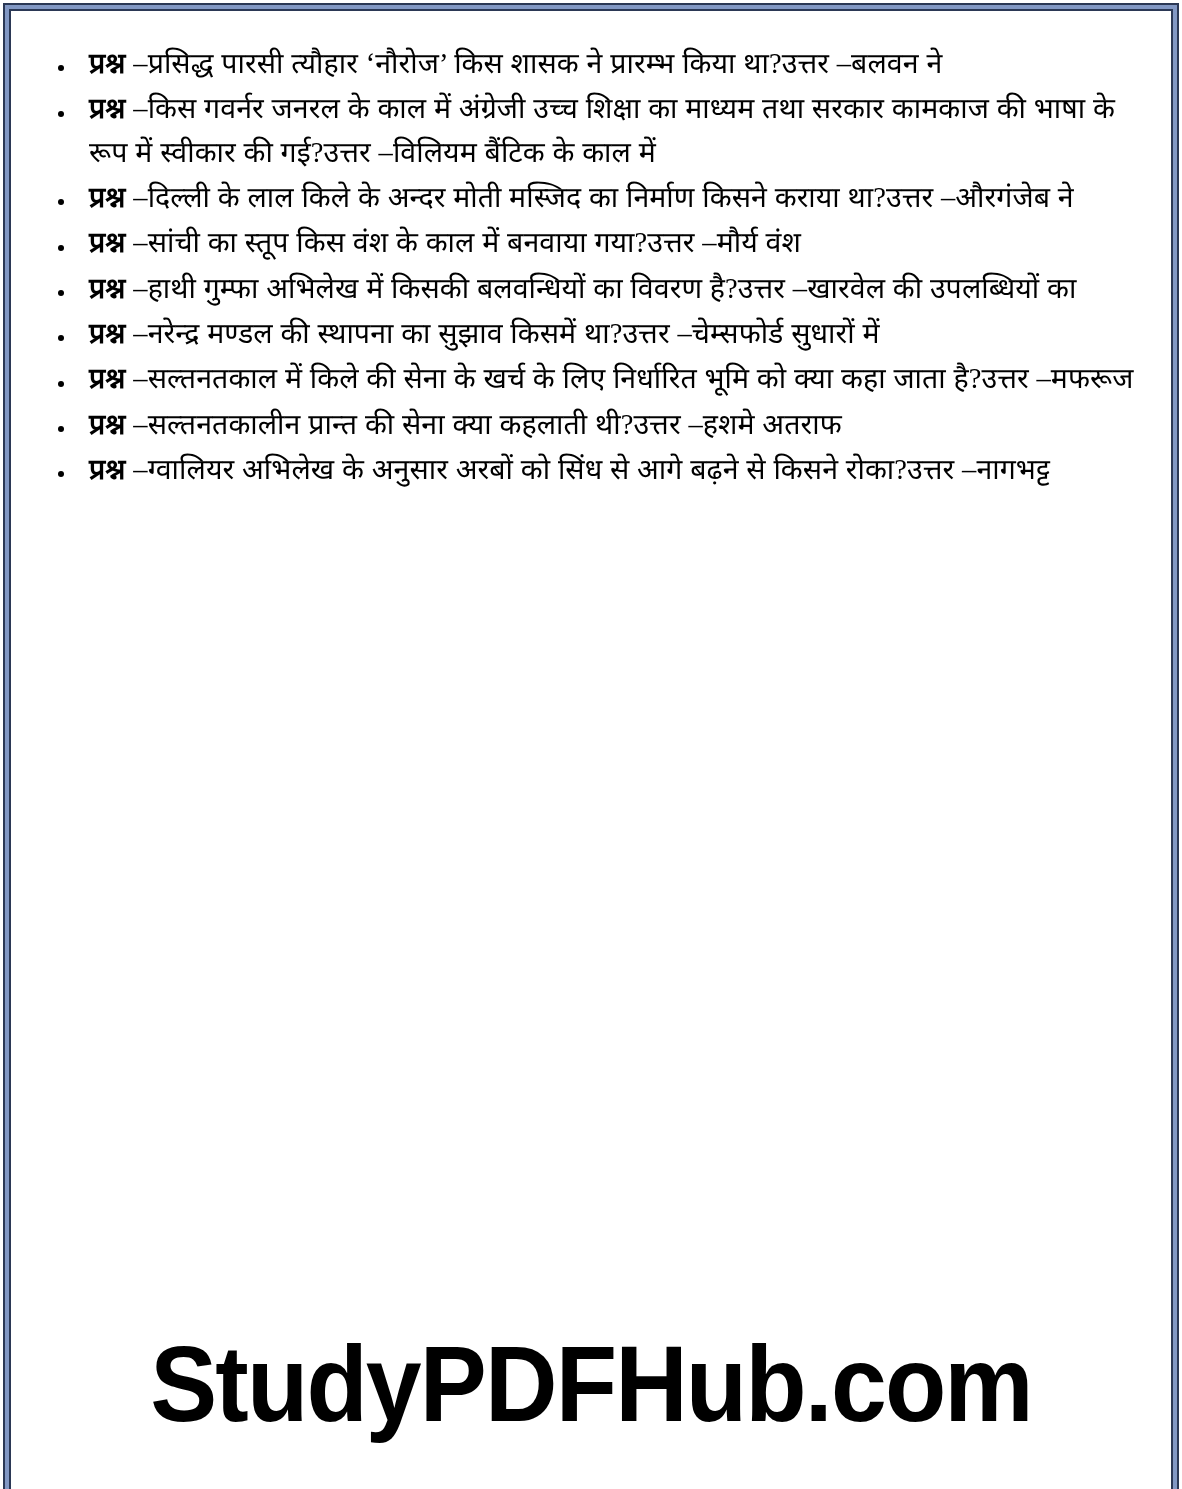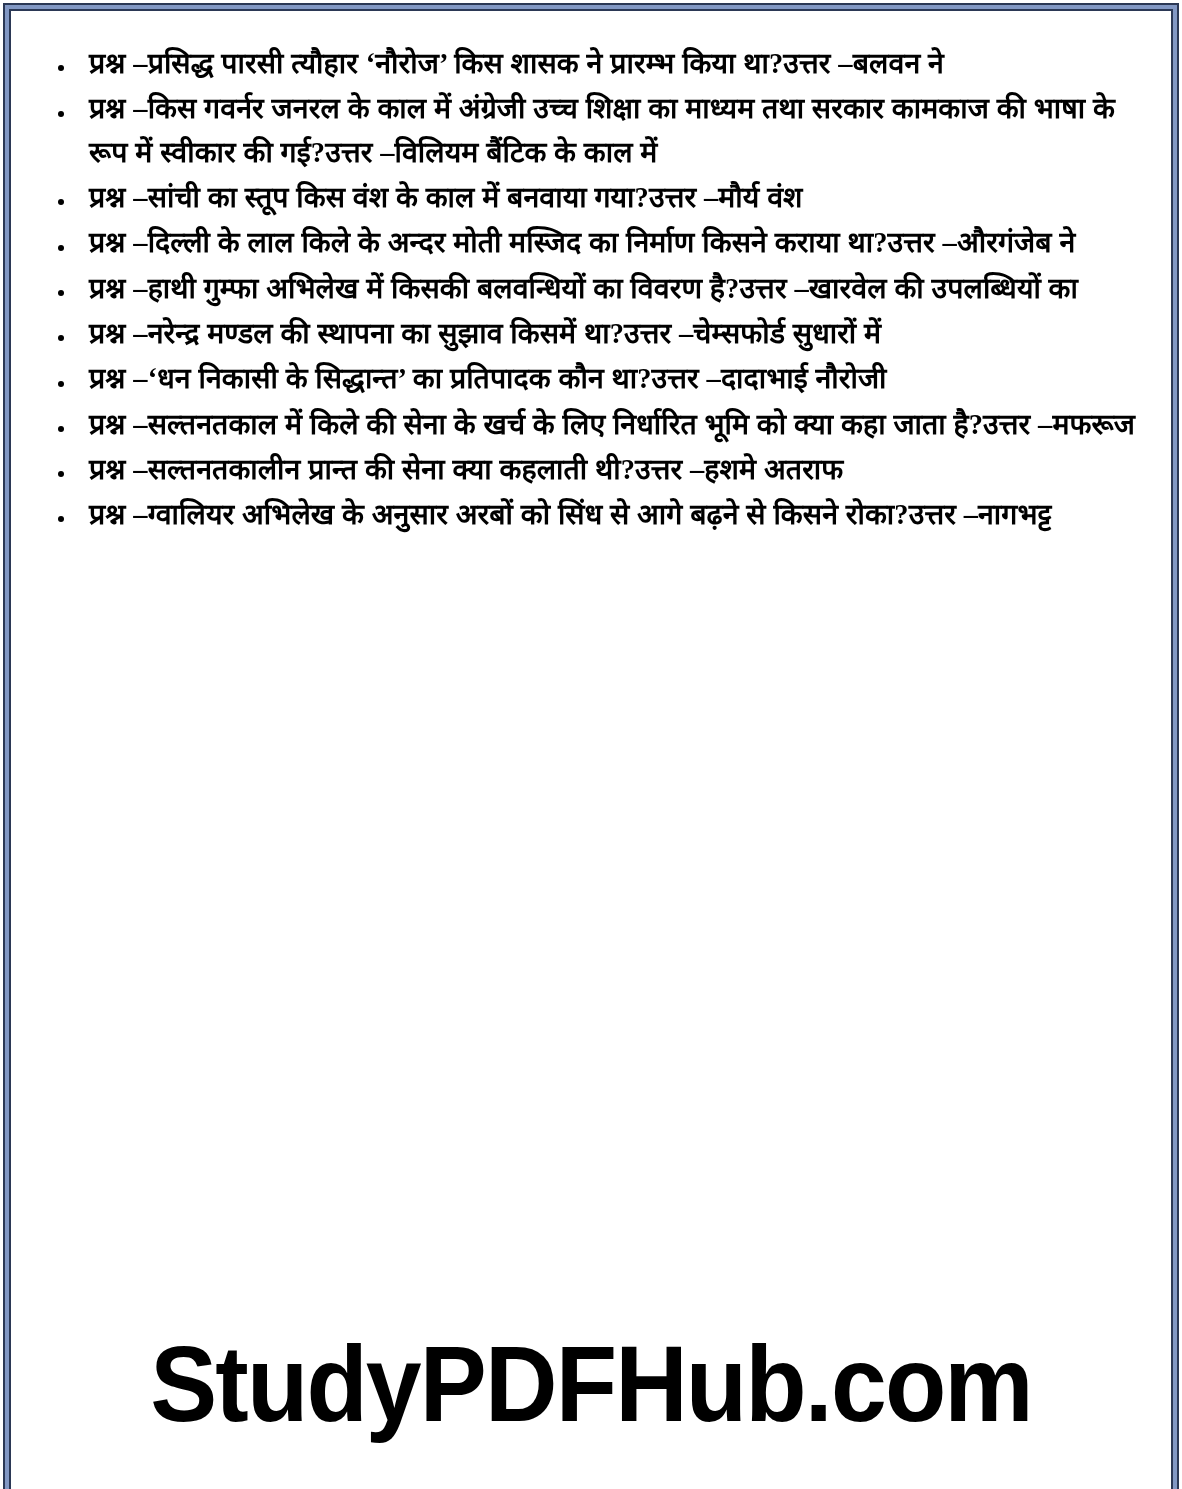--- a/index.html
+++ b/index.html
@@ -86,22 +86,22 @@
   ul.qa-list > li .bullet {
     position: absolute;
     left: 24px;
     top: 0.82em;
     width: 6px;
     height: 6px;
     background: #000;
     border-radius: 50%;
   }
   .qlabel { font-weight: bold; }
-  .qbody  { font-weight: bold; }
-  .ans    { font-weight: bold; }
+  .qbody  { font-weight: normal; }
+  .ans    { font-weight: normal; }
 
   
   .watermark {
     position: absolute;
     left: 0;
     top: 1330px;
     width: 1182px;
     text-align: center;
     font-family: "Liberation Sans", "DejaVu Sans", sans-serif;
     font-weight: bold;
@@ -119,25 +119,24 @@
 <div class="page">
 
   <div class="frame-outer"></div>
   <div class="frame-band"></div>
   <div class="frame-inner"></div>
 
   <div class="content">
     <ul class="qa-list">
         <li><span class="bullet"></span><span class="qlabel">प्रश्न </span><span class="qbody">–प्रसिद्ध पारसी त्यौहार ‘नौरोज’ किस शासक ने प्रारम्भ किया था?</span><span class="ans">उत्तर –बलवन ने</span></li>
         <li><span class="bullet"></span><span class="qlabel">प्रश्न </span><span class="qbody">–किस गवर्नर जनरल के काल में अंग्रेजी उच्च शिक्षा का माध्यम तथा सरकार कामकाज की भाषा के रूप में स्वीकार की गई?</span><span class="ans">उत्तर –विलियम बैंटिक के काल में</span></li>
+        <li><span class="bullet"></span><span class="qlabel">प्रश्न </span><span class="qbody">–दिल्ली के लाल किले के अन्दर मोती मस्जिद का निर्माण किसने कराया था?</span><span class="ans">उत्तर –औरगंजेब ने</span></li>
         <li><span class="bullet"></span><span class="qlabel">प्रश्न </span><span class="qbody">–सांची का स्तूप किस वंश के काल में बनवाया गया?</span><span class="ans">उत्तर –मौर्य वंश</span></li>
-        <li><span class="bullet"></span><span class="qlabel">प्रश्न </span><span class="qbody">–दिल्ली के लाल किले के अन्दर मोती मस्जिद का निर्माण किसने कराया था?</span><span class="ans">उत्तर –औरगंजेब ने</span></li>
         <li><span class="bullet"></span><span class="qlabel">प्रश्न </span><span class="qbody">–हाथी गुम्फा अभिलेख में किसकी बलवन्धियों का विवरण है?</span><span class="ans">उत्तर –खारवेल की उपलब्धियों का</span></li>
         <li><span class="bullet"></span><span class="qlabel">प्रश्न </span><span class="qbody">–नरेन्द्र मण्डल की स्थापना का सुझाव किसमें था?</span><span class="ans">उत्तर –चेम्सफोर्ड सुधारों में</span></li>
-        <li><span class="bullet"></span><span class="qlabel">प्रश्न </span><span class="qbody">–‘धन निकासी के सिद्धान्त’ का प्रतिपादक कौन था?</span><span class="ans">उत्तर –दादाभाई नौरोजी</span></li>
         <li><span class="bullet"></span><span class="qlabel">प्रश्न </span><span class="qbody">–सल्तनतकाल में किले की सेना के खर्च के लिए निर्धारित भूमि को क्या कहा जाता है?</span><span class="ans">उत्तर –मफरूज</span></li>
         <li><span class="bullet"></span><span class="qlabel">प्रश्न </span><span class="qbody">–सल्तनतकालीन प्रान्त की सेना क्या कहलाती थी?</span><span class="ans">उत्तर –हशमे अतराफ</span></li>
         <li><span class="bullet"></span><span class="qlabel">प्रश्न </span><span class="qbody">–ग्वालियर अभिलेख के अनुसार अरबों को सिंध से आगे बढ़ने से किसने रोका?</span><span class="ans">उत्तर –नागभट्ट</span></li>
       </ul>
   </div>
 
   <div class="watermark">StudyPDFHub.com</div>
 
 </div>
 

